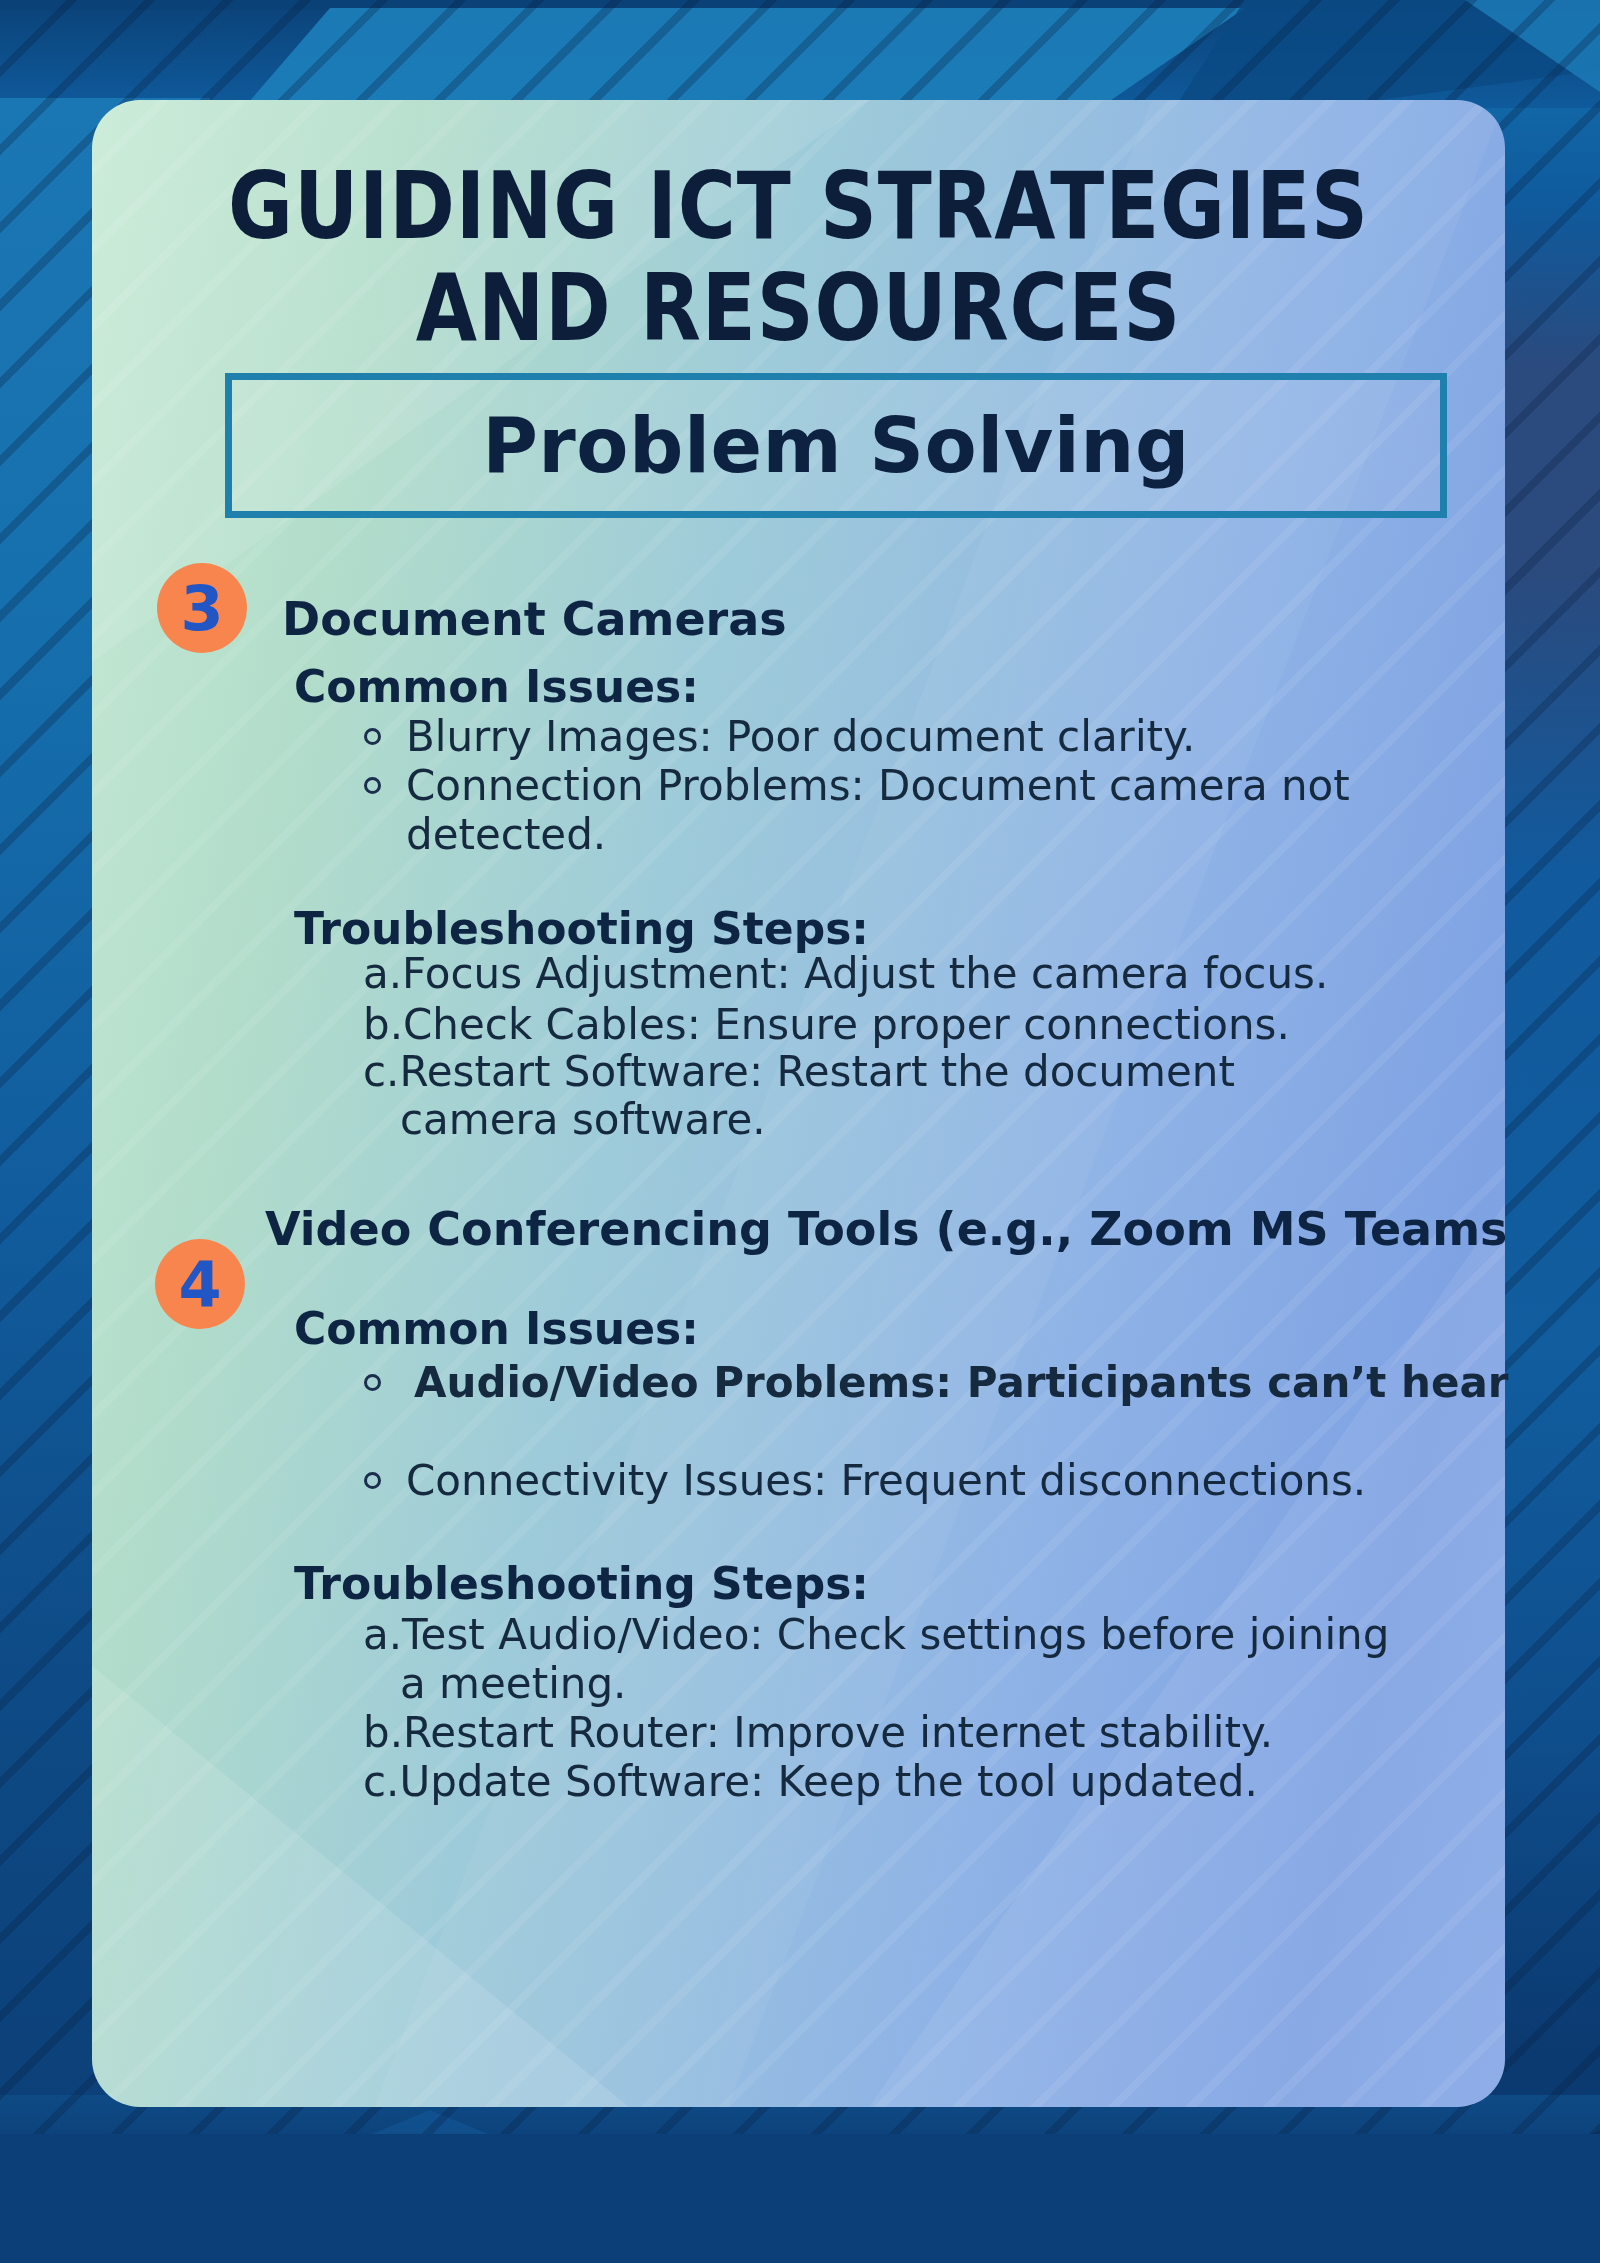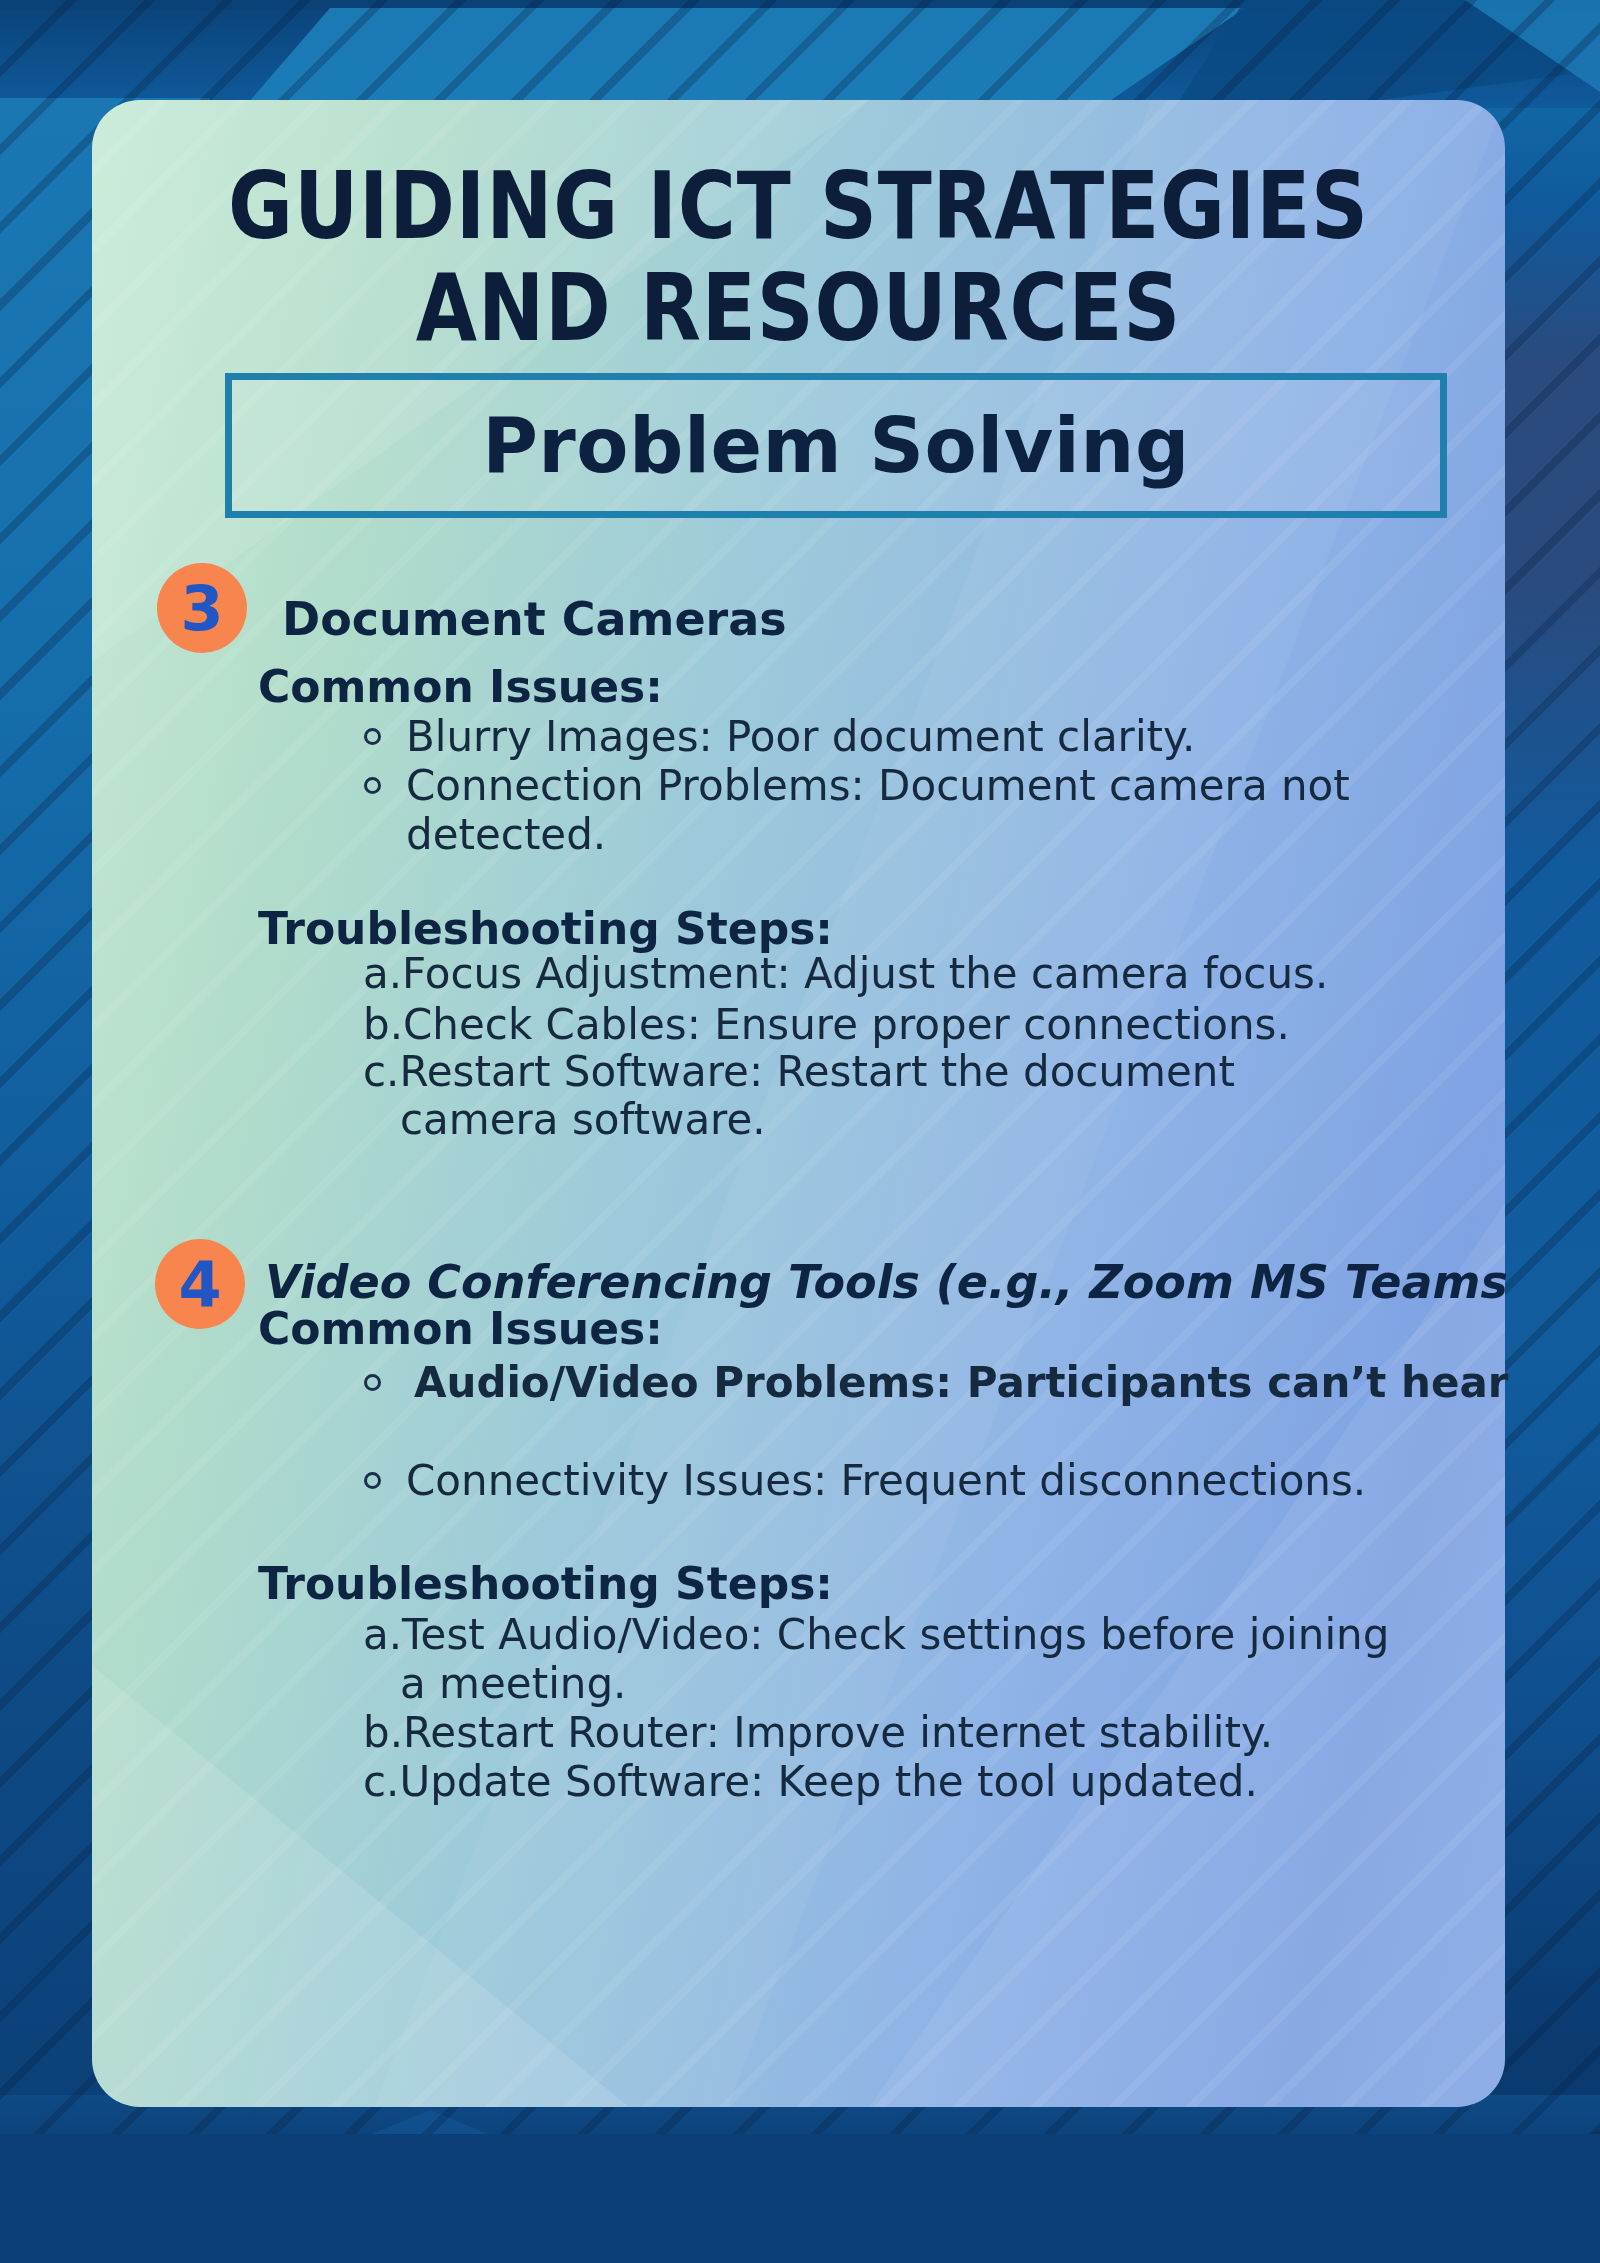--- a/index.html
+++ b/index.html
@@ -76,21 +76,21 @@
     box-sizing:border-box; border:7px solid #1f7fad; background:rgba(255,255,255,.07);
     display:flex; align-items:center; justify-content:center;
   }
   .subtitle-text { font-weight:700; font-size:76px; color:#0d2140; letter-spacing:0.5px; }
   .badge {
     position:absolute; width:90px; height:90px; border-radius:50%;
     background:#f8854e; display:flex; align-items:center; justify-content:center;
     font-weight:700; font-size:62px; color:#2356c5;
   }
   .sec-title { position:absolute; font-weight:700; font-size:46px; color:#0e2443; white-space:nowrap; line-height:1.2; }
-  .sub-h   { position:absolute; font-weight:700; font-size:44px; color:#0e2443; white-space:nowrap; line-height:1.2; }
+  .sub-h   { position:absolute; font-weight:700; font-size:44px; color:#0e2443; white-space:nowrap; line-height:1.2;margin-left:36px; }
   .bl      { position:absolute; font-size:42px; color:#15293f; white-space:nowrap; line-height:1.2; }
   .ring {
     position:absolute; width:17px; height:17px; box-sizing:border-box;
     border:3.5px solid #1b2f4d; border-radius:50%;
   }
   .pageno {
     position:absolute; left:0; top:2168px; width:1600px; text-align:center;
     font-size:40px; color:#ffffff; letter-spacing:1px;
   }
 </style>
@@ -145,21 +145,21 @@
   <div class="sub-h" style="left:258px; top:903px;">Troubleshooting Steps:</div>
 
   <div class="bl" style="left:363px; top:949px;">a.Focus Adjustment: Adjust the camera focus.</div>
   <div class="bl" style="left:363px; top:1000px;">b.Check Cables: Ensure proper connections.</div>
   <div class="bl" style="left:363px; top:1047px;">c.Restart Software: Restart the document</div>
   <div class="bl" style="left:400px; top:1095px;">camera software.</div>
 
   <div class="badge" style="left:155px; top:1239px;">
     <span>4</span>
   </div>
-  <div class="sec-title" style="left:265px; top:1255px;font-style:italic;">Video Conferencing Tools (e.g., Zoom MS Teams</div>
+  <div class="sec-title" style="left:265px; top:1202px;">Video Conferencing Tools (e.g., Zoom MS Teams</div>
 
   <div class="sub-h" style="left:258px; top:1303px;">Common Issues:</div>
 
   <span class="ring" style="left:364px; top:1374px;"></span>
   <div class="bl" style="left:414px; top:1358px;font-weight:bold;">Audio/Video Problems: Participants can’t hear</div>
 
   <span class="ring" style="left:364px; top:1472px;"></span>
   <div class="bl" style="left:406px; top:1456px;">Connectivity Issues: Frequent disconnections.</div>
 
   <div class="sub-h" style="left:258px; top:1558px;">Troubleshooting Steps:</div>

